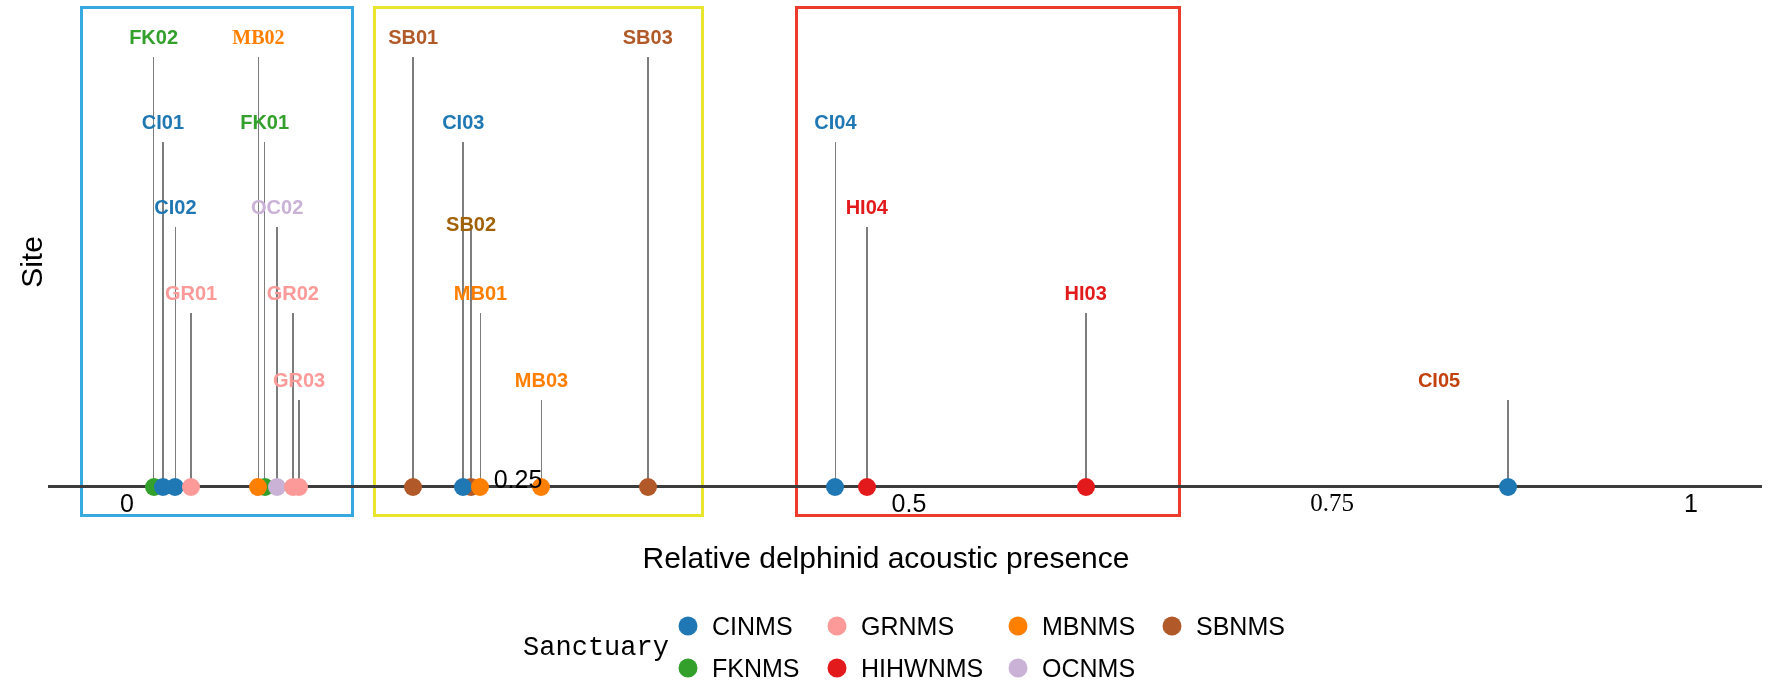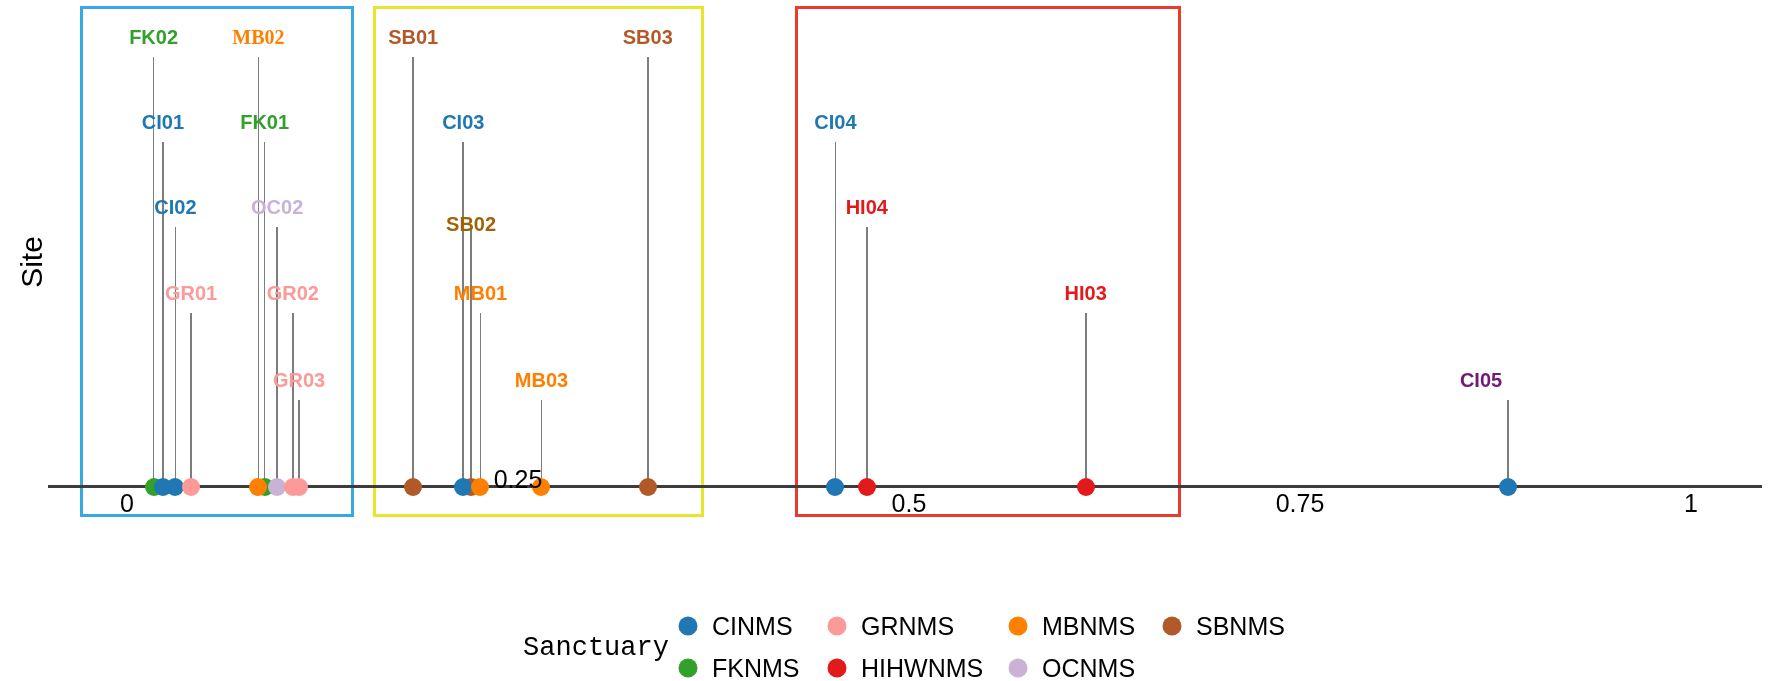--- a/index.html
+++ b/index.html
@@ -125,30 +125,31 @@
       <div class="abs site-label" style="left: 299.04px; top: 392px; color: rgb(251, 154, 153);">GR03</div>
       <div class="abs site-label" style="left: 413.212px; top: 49px; color: rgb(177, 89, 40);">SB01</div>
       <div class="abs site-label" style="left: 471.08px; top: 219px; color: #a16207; margin-top: 17px;">SB02</div>
       <div class="abs site-label" style="left: 463.26px; top: 134px; color: rgb(31, 120, 180);">CI03</div>
       <div class="abs site-label" style="left: 480.464px; top: 305px; color: rgb(255, 127, 0);">MB01</div>
       <div class="abs site-label" style="left: 541.46px; top: 392px; color: rgb(255, 127, 0);">MB03</div>
       <div class="abs site-label" style="left: 647.812px; top: 49px; color: rgb(177, 89, 40);">SB03</div>
       <div class="abs site-label" style="left: 835.492px; top: 134px; color: rgb(31, 120, 180);">CI04</div>
       <div class="abs site-label" style="left: 866.772px; top: 219px; color: rgb(227, 26, 28);">HI04</div>
       <div class="abs site-label" style="left: 1085.73px; top: 305px; color: rgb(227, 26, 28);">HI03</div>
-      <div class="abs site-label" style="left: 1481px; top: 392px; color: #701a75; text-align: center;">CI05</div>
+      <div class="abs site-label" style="left: 1439px; top: 392px; color: #c2410c; text-align: center;">CI05</div>
     </div>
   <div id="ticks-layer">
       <div class="abs tick-label" style="left: 127px; top: 489px;">0</div>
       <div class="abs tick-label" style="left: 518px; top: 465px;">0.25</div>
       <div class="abs tick-label" style="left: 909px; top: 489px;">0.5</div>
-      <div class="abs tick-label" style="left: 1300px; top: 489px;">0.75</div>
+      <div class="abs tick-label" style="left: 1332px; top: 489px; font-family: Liberation Serif, serif;">0.75</div>
       <div class="abs tick-label" style="left: 1691px; top: 489px;">1</div>
     </div>
 
+  <div class="abs x-title" style="left:886px; top:558px;">Relative delphinid acoustic presence</div>
 
   <div id="legend">
     <div class="abs legend-title" style="left:596px; top:648px;font-family:Liberation Mono, monospace;">Sanctuary</div>
     <div id="legend-entries-layer">
         <div class="abs legend-dot" style="left: 688px; top: 626px; background: rgb(31, 120, 180);"></div>
         <div class="abs legend-label" style="left: 712px; top: 626px;">CINMS</div>
         <div class="abs legend-dot" style="left: 688px; top: 668px; background: rgb(51, 160, 44);"></div>
         <div class="abs legend-label" style="left: 712px; top: 668px;">FKNMS</div>
         <div class="abs legend-dot" style="left: 837px; top: 626px; background: rgb(251, 154, 153);"></div>
         <div class="abs legend-label" style="left: 861px; top: 626px;">GRNMS</div>

